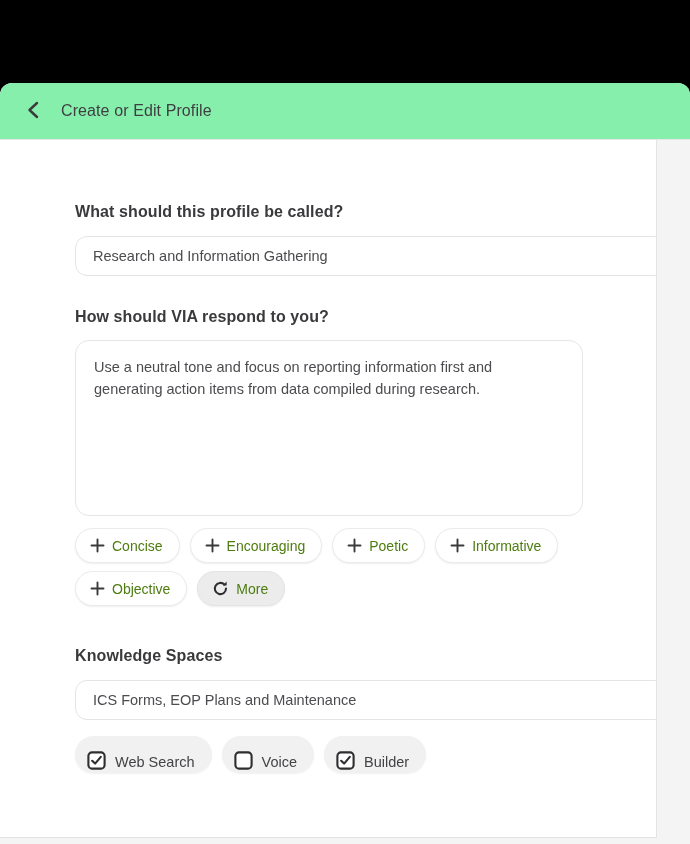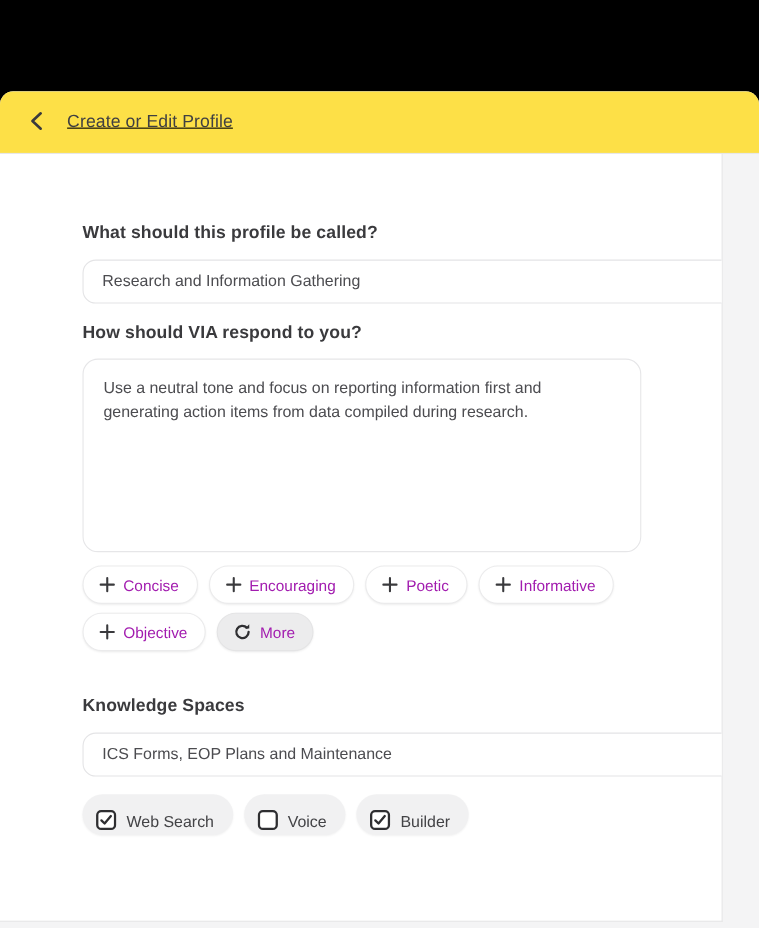--- a/index.html
+++ b/index.html
@@ -13,27 +13,26 @@
   
   .sheet {
     position: absolute;
     top: 83px; left: 0; right: 0; bottom: 0;
     background: #f4f4f5;
     border-radius: 12px 12px 0 0;
     overflow: hidden;
   }
   .header {
     height: 57px;
-    background: #fde047;
+    background: #86efac;
     display: flex;
     align-items: center;
     padding: 0 20px 0 22px;
     gap: 15px;
     border-bottom: 1px solid #e7e7e8;
-    text-decoration: underline;
   }
   .back-btn {
     width: 24px; height: 24px;
     display: flex; align-items: center; justify-content: center;
     cursor: pointer;
     background: none; border: none;
     flex: 0 0 auto;
   }
   .header-title {
     font-size: 16px;
@@ -81,42 +80,42 @@
     border-radius: 14px;
     padding: 15px 18px;
     font-family: "Liberation Sans", "DejaVu Sans", sans-serif;
     font-size: 14.5px;
     line-height: 1.55;
     color: #4c4c50;
     background: #fff;
     resize: none;
     outline: none;
   }
-  .section-gap-1 { margin-top: 18px; }
+  .section-gap-1 { margin-top: 32px; }
   .section-gap-2 { margin-top: 41px; }
   
   .chips-wrap {
     margin-top: 12px;
     width: 520px;
     display: flex;
     flex-wrap: wrap;
     gap: 8px 10px;
   }
   .chip {
     height: 35px;
     display: inline-flex;
     align-items: center;
     gap: 7px;
     padding: 0 16px 0 14px;
     background: #fff;
     border: 1px solid #ebebec;
     border-radius: 18px;
     box-shadow: 0 1px 2px rgba(0,0,0,0.07);
     font-size: 14px;
-    color: #a21caf;
+    color: #4d7c0f;
     cursor: pointer;
     font-family: inherit;
   }
   .chip.more {
     background: #ececed;
     border-color: #e4e4e5;
     text-align: center;
   }
   .chip .icon { display: flex; align-items: center; }
   

